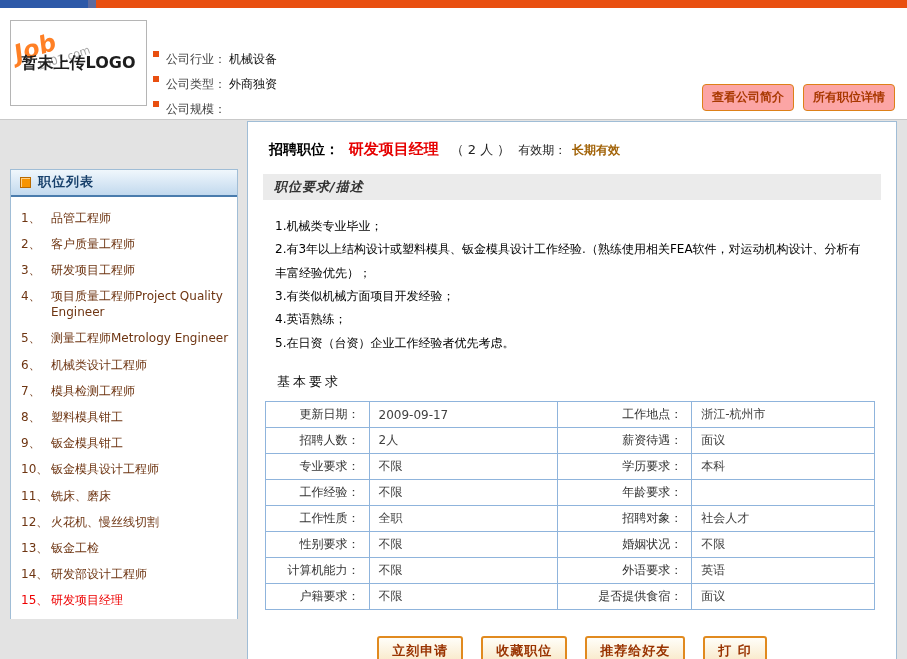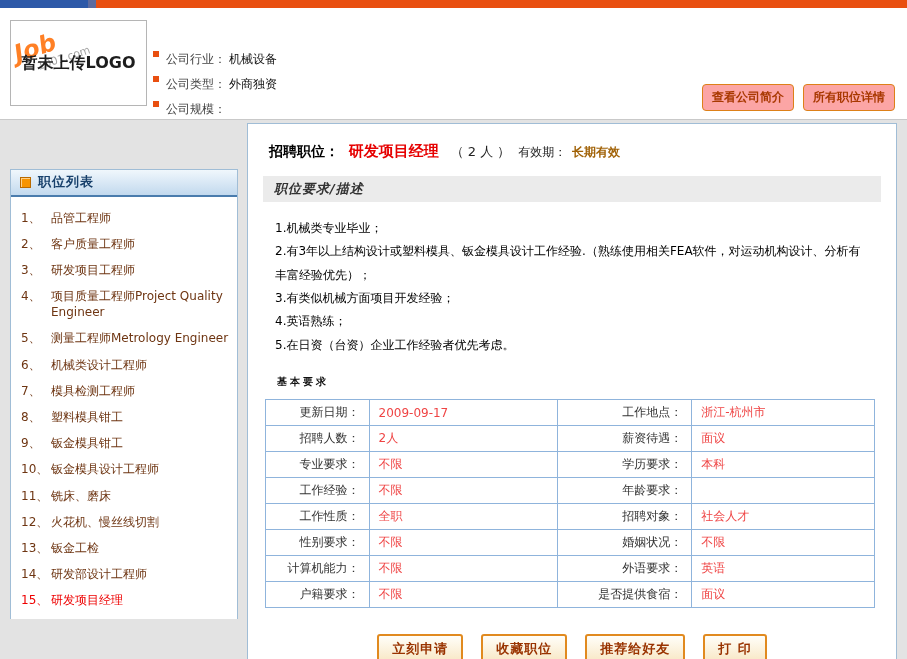--- a/index.html
+++ b/index.html
@@ -44,29 +44,29 @@
   
   .main { flex:1; background:#fff; border:1px solid #a0bdd6; border-bottom:none; padding:12px 15px 0; overflow:hidden; }
   .job-header { font-size:12px; color:#222; padding:6px 0 0 6px; }
   .job-label { color:#000000; font-weight:bold; font-size:14px; }
   .job-title { color:#e60000; font-weight:bold; font-size:15px; margin:0 8px 0 6px; }
   .job-count { font-size:13px; color:#222; margin-right:4px; }
   .validity-label { font-size:12px; color:#222; }
   .validity-value { font-size:12px; color:#a16207; margin-left:2px;font-weight:bold; }
   .section-bar { margin-top:15px; background:#ebebeb; color:#333; font-weight:bold; font-size:13px; padding:4px 11px; letter-spacing:1px;font-style:italic; }
   .desc { padding:15px 6px 0 12px; font-size:12px; color:#000; line-height:1.95; max-width:605px; }
-  .basic-title { margin:18px 0 10px 14px; font-size:10px; font-weight:bold; letter-spacing:3px; color:#111; }
+  .basic-title { margin:18px 0 10px 14px; font-size:13px; font-weight:normal; letter-spacing:3px; color:#111; }
   .req-table { border-collapse:collapse; width:calc(100% - 8px); margin-left:2px; }
   .req-table td { border:1px solid #8fb4dc; height:26px; font-size:12px; padding:0 9px; }
   .req-table td:nth-child(1) { width:17%; }
   .req-table td:nth-child(2) { width:31%; }
   .req-table td:nth-child(3) { width:22%; }
   .req-table td:nth-child(4) { width:30%; }
   .cell-label { text-align:right; color:#333; }
-  .cell-value { text-align:left; color:#ef4444;margin-left:32px; }
+  .cell-value { text-align:left; color:#404040;margin-left:32px; }
   .actions { margin-top:26px; text-align:center; }
   .abtn { margin:0 9px; padding:4px 13px; border:2px solid #e18a1f; background:linear-gradient(to bottom,#fffef9,#f8e7c4); color:#993300; font-weight:bold; font-size:13px; cursor:pointer; border-radius:3px; font-family:inherit; letter-spacing:1px; }
 </style>
 </head>
 <body>
 
 <div class="page">
 
   <div class="topbar">
     <div class="topbar-blue"></div>

